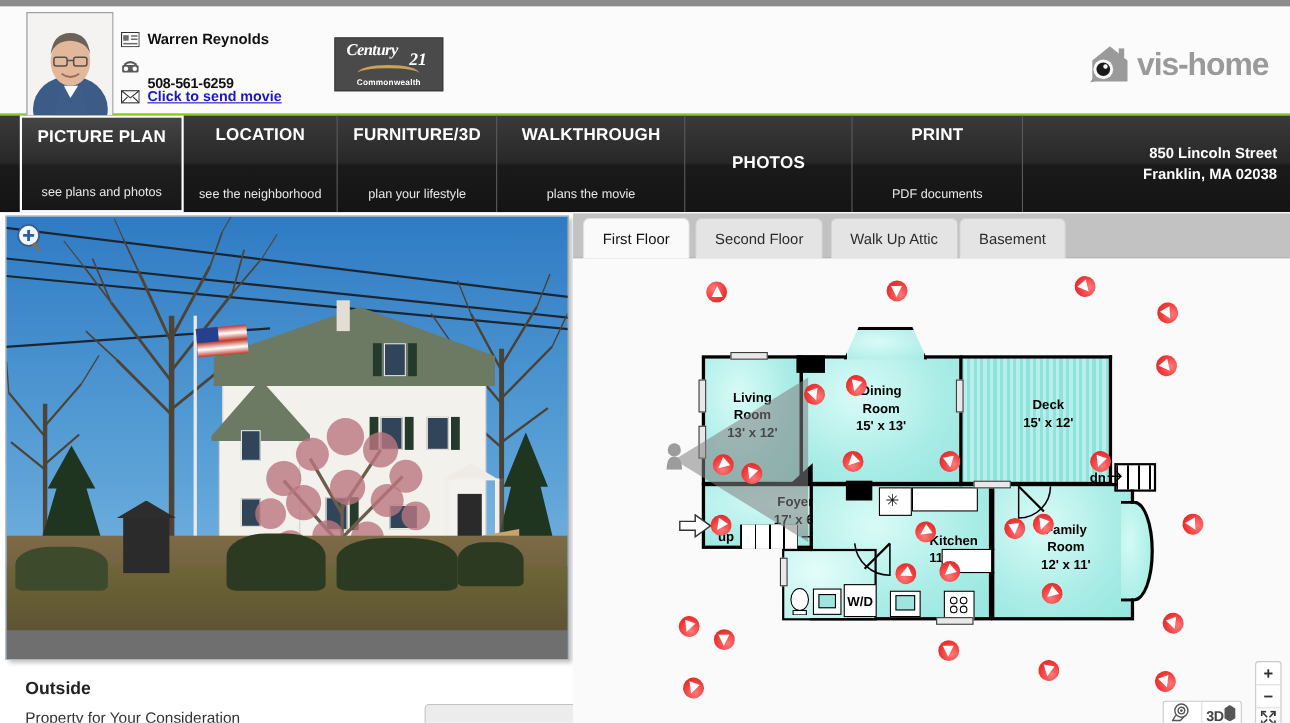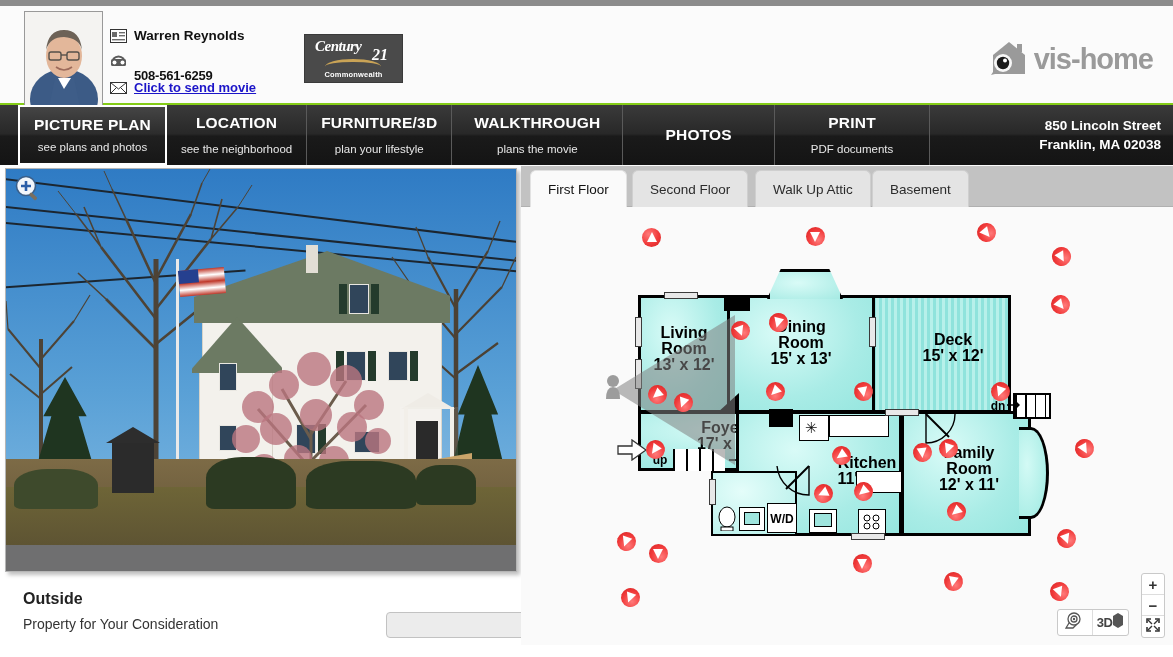--- a/index.html
+++ b/index.html
@@ -55,21 +55,21 @@
   .c21-sub {
     position: absolute; left: 0; right: 0; bottom: 3px; text-align: center;
     font-size: 7.5px; font-weight: bold; color: #fff; letter-spacing: .2px;
   }
 
   .vh-logo { position: absolute; right: 20px; top: 32px; display: flex; align-items: center; }
   .vh-text { font-size: 29px; font-weight: bold; color: #9a9a9a; letter-spacing: -1px; }
 
   
   .navbar {
-    height: 60px; width: 100%;
+    height: 88px; width: 100%;
     background: linear-gradient(180deg,#3a3a3a 0%,#282828 48%,#1a1a1a 52%,#141414 100%);
     display: flex; align-items: stretch; position: relative;
   }
   .nav-item {
     display: flex; flex-direction: column; justify-content: space-between;
     align-items: center; padding: 9px 14px 10px 14px;
     border-right: 1px solid #5a5a5a; color: #fff;
     position: relative; cursor: pointer;
   }
   .nav-item:first-child { margin-left: 18px; }
@@ -142,21 +142,21 @@
   .tab.active { background: #fafafa; color: #111; border-color: #e2e2e2; }
   .plan-canvas { position: absolute; left: 0; top: 42px; right: 0; bottom: 0; background: #fafafa; overflow: hidden; }
 
   .room {
     position: absolute;
     background: radial-gradient(ellipse at 35% 30%, #d9fbf7 0%, #a9ece6 60%, #96e6df 100%);
     border: 3px solid #000;
   }
   .room.thin { border-width: 2px; }
   .room-lbl {
-    position: absolute; text-align: center; font-size: 16px; font-weight: bold;
+    position: absolute; text-align: center; font-size: 12px; font-weight: bold;
     color: #000; line-height: 16px; white-space: nowrap;
   }
   .deck-hatch {
     position: absolute;
     background: repeating-linear-gradient(90deg,#8fe3dc 0 3px,#b7f0ea 3px 6px);
     border: 3px solid #000; border-left: none;
   }
   .wallblk { position: absolute; background: #000; }
   .winop { position: absolute; background: #e8e8e8; border: 1px solid #3b3b3b; }
   .fixture { position: absolute; background: #fff; border: 1px solid #000; }

